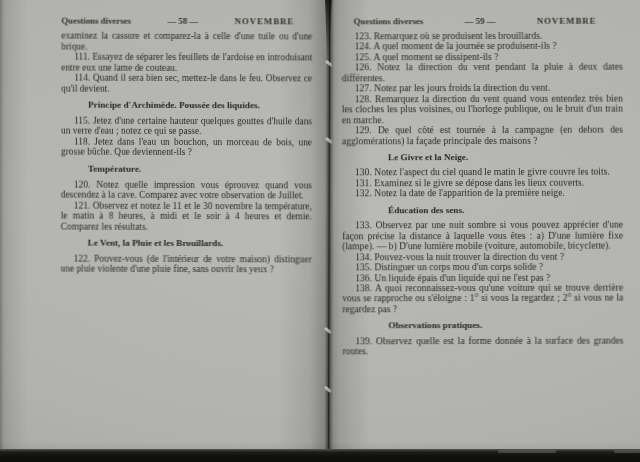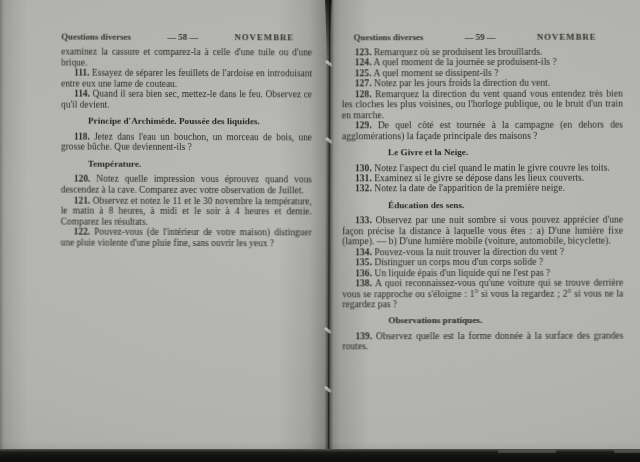--- a/index.html
+++ b/index.html
@@ -33,29 +33,29 @@
     background:linear-gradient(180deg, #55554f 0px, #1c1c19 3px, #111110 7px, #0d0d0c 100%);}
   .edge-highlight{position:absolute;top:1px;height:3px;background:#6a6a62;opacity:0.55;border-radius:1px;}
 
   
   .page{position:absolute;top:0;color:#2d2a24;text-align:justify;
     filter:blur(0.22px);}
   .page-left{left:61px;width:251px;font-size:9.4px;line-height:10.55px;transform:rotate(0.2deg);}
   .page-right{left:342px;width:281px;font-size:9.6px;line-height:10.45px;transform:rotate(-0.15deg);}
 
   .running-head{display:flex;justify-content:space-between;align-items:baseline;
-    margin-top:32px;margin-bottom:5px;font-size:8.8px;line-height:10px;
+    margin-top:16px;margin-bottom:5px;font-size:8.8px;line-height:10px;
     font-weight:bold;color:#33302a;}
   .page-left  .running-head{padding-right:18px;}
   .page-right .running-head{padding-left:12px;padding-right:26px;}
   .running-head .month{letter-spacing:1px;font-family:Liberation Serif, serif;}
 
   .para{margin:0;text-indent:13px;}
   .para.cont{text-indent:0;}
-  .para b{font-weight:bold;}
+  .para b{font-weight:normal;}
   .heading{font-weight:bold;text-align:left;margin:6px 0 5px 27px;font-size:9.2px;color:#2a2722;}
   .page-right .heading{margin-left:46px;}
 
   .grain{position:absolute;inset:0;pointer-events:none;mix-blend-mode:multiply;}
 </style>
 </head>
 <body>
 
 <div id="screenshot">
 
@@ -72,38 +72,41 @@
     <div class="running-head">
       <span>Questions diverses</span>
       <span>— 58 —</span>
       <span class="month">NOVEMBRE</span>
     </div>
     <div class="page-body">
         <p class="para cont"><span>examinez la cassure et comparez-la à celle d'une tuile ou d'une brique.</span></p>
         <p class="para"><b>111.</b> <span>Essayez de séparer les feuillets de l'ardoise en introduisant entre eux une lame de couteau.</span></p>
         <p class="para"><b>114.</b> <span>Quand il sera bien sec, mettez-le dans le feu. Observez ce qu'il devient.</span></p>
         <p class="heading">Principe d'Archimède. Poussée des liquides.</p>
+        <p class="para"><b>115.</b> <span>Jetez d'une certaine hauteur quelques gouttes d'huile dans un verre d'eau ; notez ce qui se passe.</span></p>
         <p class="para"><b>118.</b> <span>Jetez dans l'eau un bouchon, un morceau de bois, une grosse bûche. Que deviennent-ils ?</span></p>
         <p class="heading">Température.</p>
         <p class="para"><b>120.</b> <span>Notez quelle impression vous éprouvez quand vous descendez à la cave. Comparez avec votre observation de Juillet.</span></p>
         <p class="para"><b>121.</b> <span>Observez et notez le 11 et le 30 novembre la température, le matin à 8 heures, à midi et le soir à 4 heures et demie. Comparez les résultats.</span></p>
+        <p class="heading">Le Vent, la Pluie et les Brouillards.</p>
         <p class="para"><b>122.</b> <span>Pouvez-vous (de l'intérieur de votre maison) distinguer une pluie violente d'une pluie fine, sans ouvrir les yeux ?</span></p>
       </div>
   </div>
 
   <div class="page page-right">
     <div class="running-head">
       <span>Questions diverses</span>
       <span>— 59 —</span>
       <span class="month">NOVEMBRE</span>
     </div>
     <div class="page-body">
         <p class="para"><b>123.</b> <span>Remarquez où se produisent les brouillards.</span></p>
         <p class="para"><b>124.</b> <span>A quel moment de la journée se produisent-ils ?</span></p>
         <p class="para"><b>125.</b> <span>A quel moment se dissipent-ils ?</span></p>
+        <p class="para"><b>126.</b> <span>Notez la direction du vent pendant la pluie à deux dates différentes.</span></p>
         <p class="para"><b>127.</b> <span>Notez par les jours froids la direction du vent.</span></p>
         <p class="para"><b>128.</b> <span>Remarquez la direction du vent quand vous entendez très bien les cloches les plus voisines, ou l'horloge publique, ou le bruit d'un train en marche.</span></p>
         <p class="para"><b>129.</b> <span>De quel côté est tournée à la campagne (en dehors des agglomérations) la façade principale des maisons ?</span></p>
         <p class="heading">Le Givre et la Neige.</p>
         <p class="para"><b>130.</b> <span>Notez l'aspect du ciel quand le matin le givre couvre les toits.</span></p>
         <p class="para"><b>131.</b> <span>Examinez si le givre se dépose dans les lieux couverts.</span></p>
         <p class="para"><b>132.</b> <span>Notez la date de l'apparition de la première neige.</span></p>
         <p class="heading">Éducation des sens.</p>
         <p class="para"><b>133.</b> <span>Observez par une nuit sombre si vous pouvez apprécier d'une façon précise la distance à laquelle vous êtes : a) D'une lumière fixe (lampe). — b) D'une lumière mobile (voiture, automobile, bicyclette).</span></p>
         <p class="para"><b>134.</b> <span>Pouvez-vous la nuit trouver la direction du vent ?</span></p>

